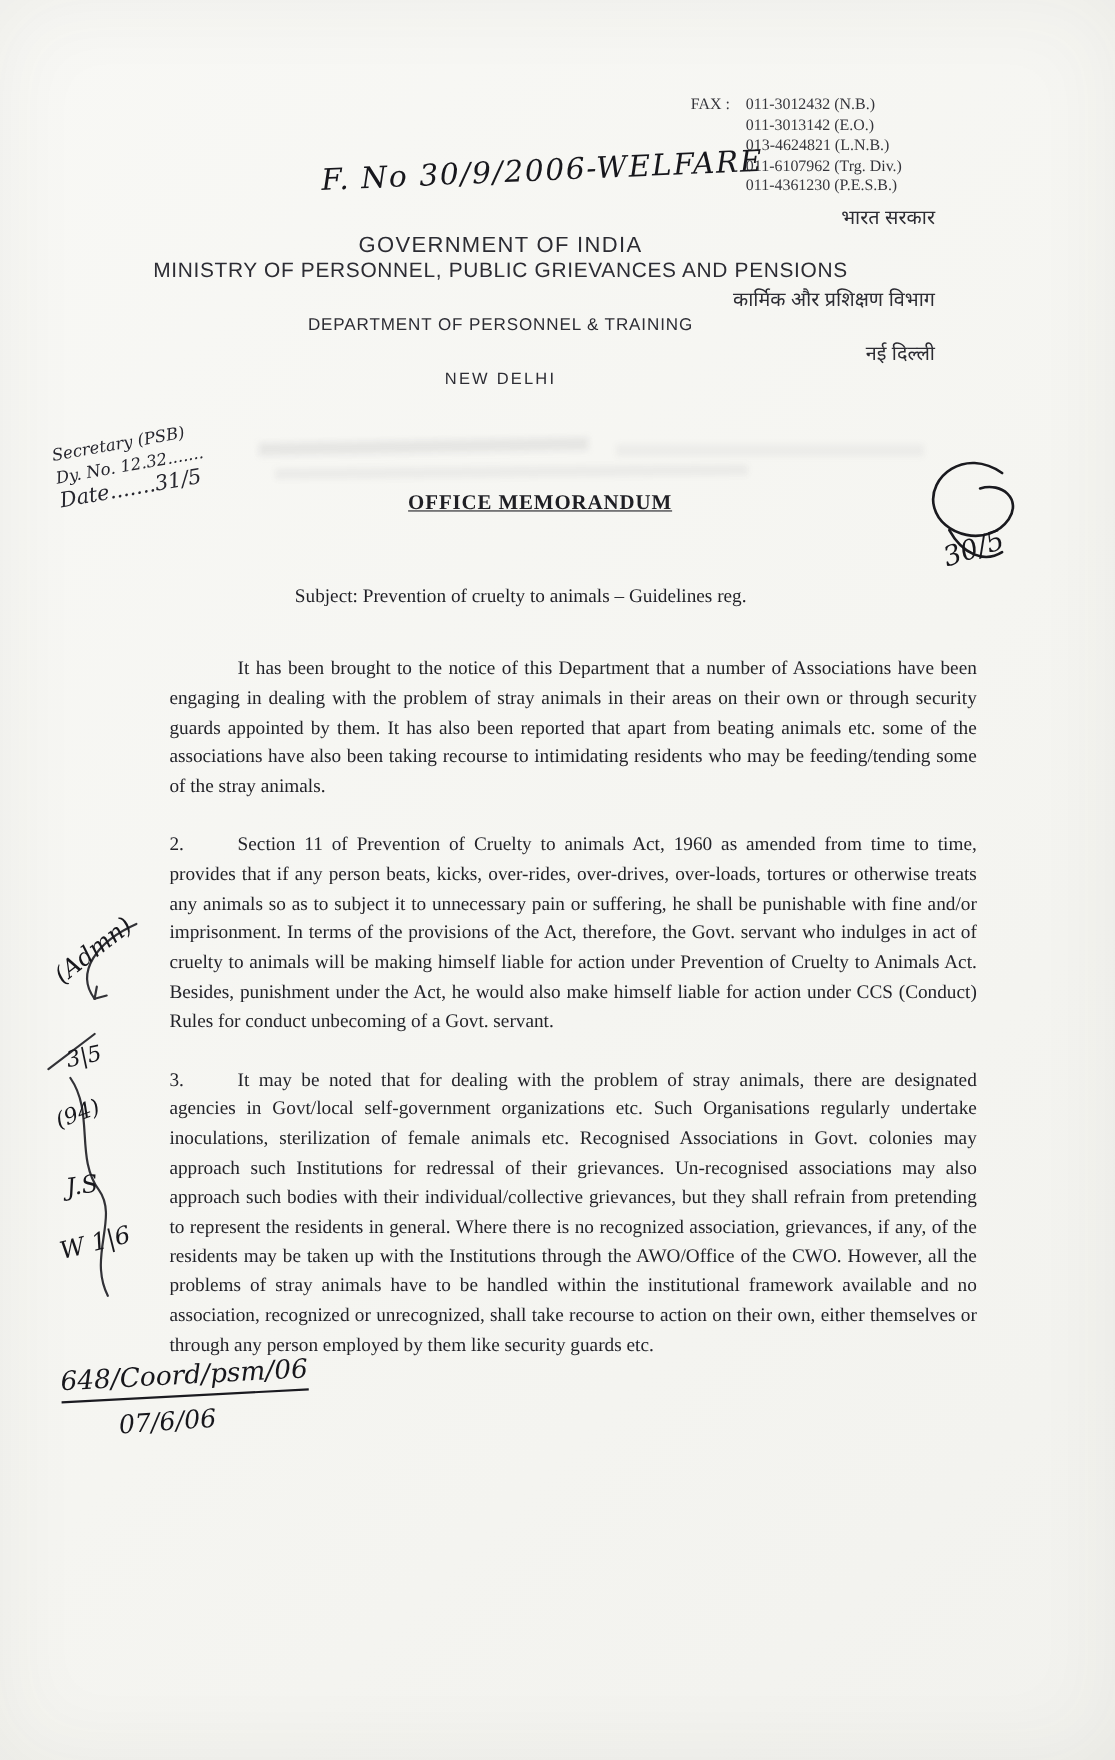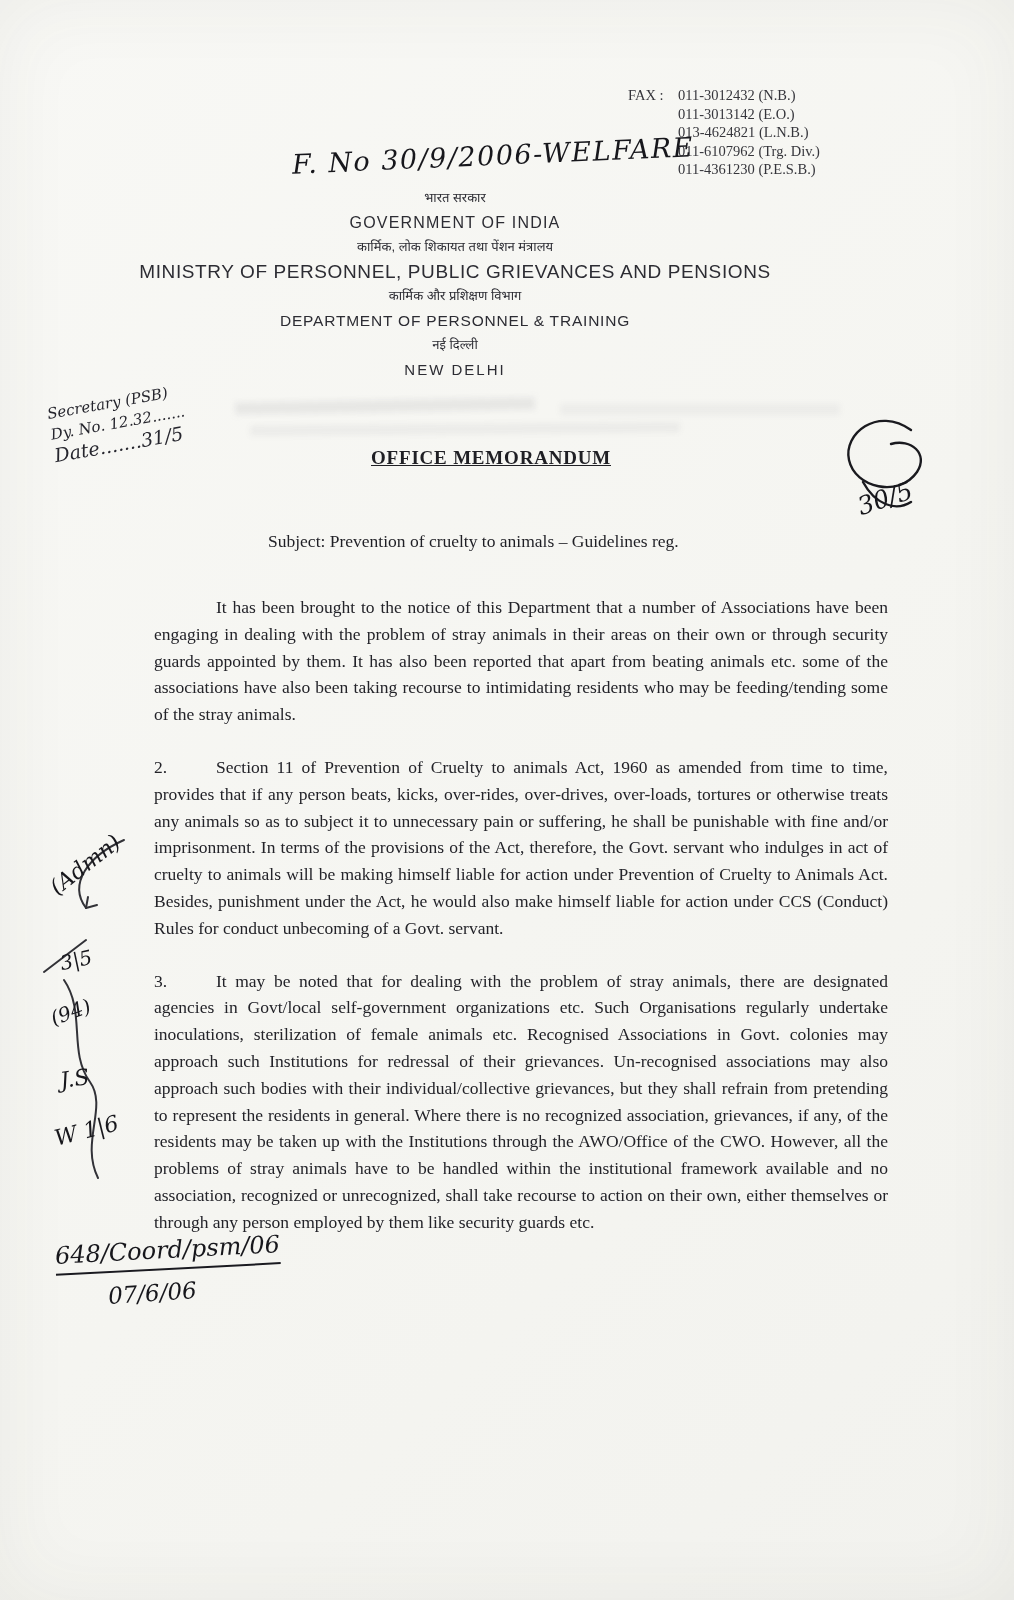--- a/index.html
+++ b/index.html
@@ -36,23 +36,23 @@
   }
 
   .file-no { top:140px; left:292px; font-size:27px; letter-spacing:1.5px; transform:rotate(-2.5deg); }
 
   
   .letterhead {
     position:absolute; top:186px; left:60px; width:790px;
     text-align:center; color:#2c2c33;
   }
   .lh { line-height:24.5px; }
-  .lh-hi { font-family:"Liberation Sans", sans-serif; font-size:13px; }
+  .lh-hi { font-family:"Liberation Sans", sans-serif; font-size:18px;text-align:right; }
   .lh-en { font-family:"Liberation Sans", sans-serif; }
-  .lh-gov { font-size:16px; letter-spacing:1.2px; }
+  .lh-gov { font-size:20px; letter-spacing:1.2px; }
   .lh-min { font-size:19px; letter-spacing:0.6px; }
   .lh-dep { font-size:15.5px; letter-spacing:0.8px; }
   .lh-city { font-size:15px; letter-spacing:2px; }
 
   
   .address {
     position:absolute; top:330px; left:635px; width:242px;
     text-align:right; font-size:17.5px; line-height:21.5px; color:#26262c;
   }
 
@@ -131,21 +131,20 @@
       <div>011-6107962 (Trg. Div.)</div>
       <div>011-4361230 (P.E.S.B.)</div>
     </div>
   </div>
 
   <div class="hw file-no">F. No 30/9/2006-WELFARE</div>
 
   <div class="letterhead">
     <div class="lh lh-hi">भारत सरकार</div>
     <div class="lh lh-en lh-gov">GOVERNMENT OF INDIA</div>
-    <div class="lh lh-hi">कार्मिक, लोक शिकायत तथा पेंशन मंत्रालय</div>
     <div class="lh lh-en lh-min">MINISTRY OF PERSONNEL, PUBLIC GRIEVANCES AND PENSIONS</div>
     <div class="lh lh-hi">कार्मिक और प्रशिक्षण विभाग</div>
     <div class="lh lh-en lh-dep">DEPARTMENT OF PERSONNEL &amp; TRAINING</div>
     <div class="lh lh-hi">नई दिल्ली</div>
     <div class="lh lh-en lh-city">NEW DELHI</div>
   </div>
 
 
   <div class="hw stamp">
     <div>Secretary (PSB)</div>

